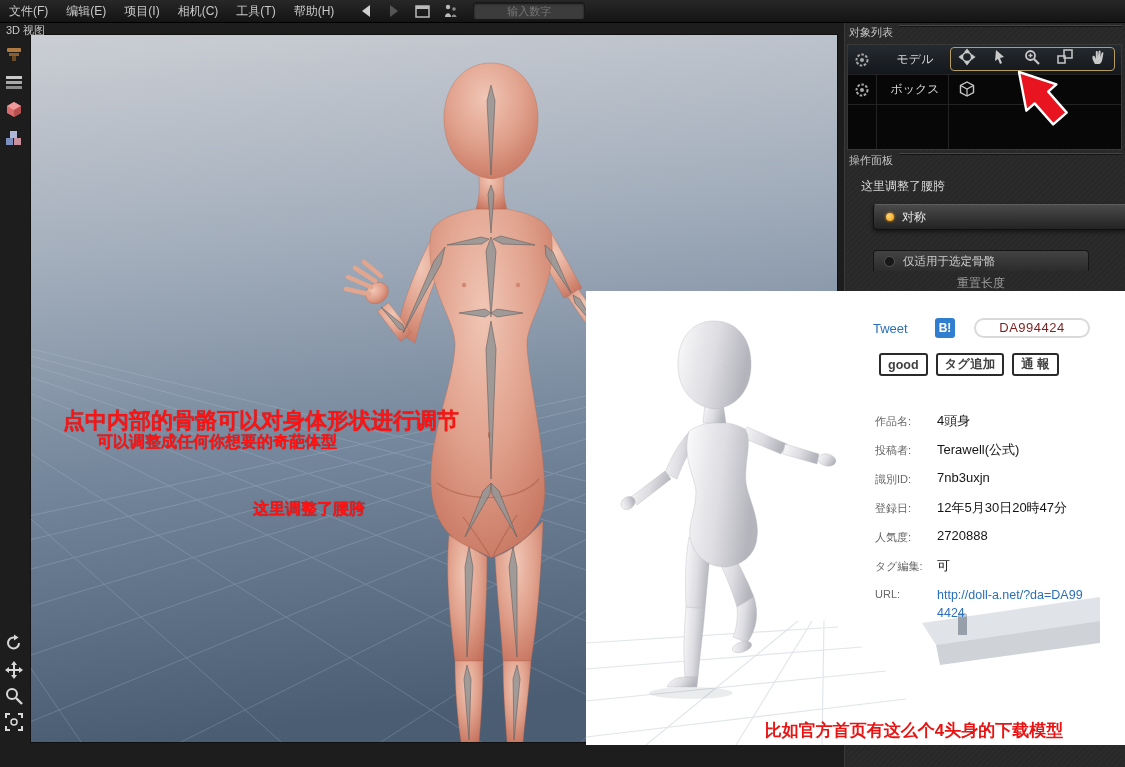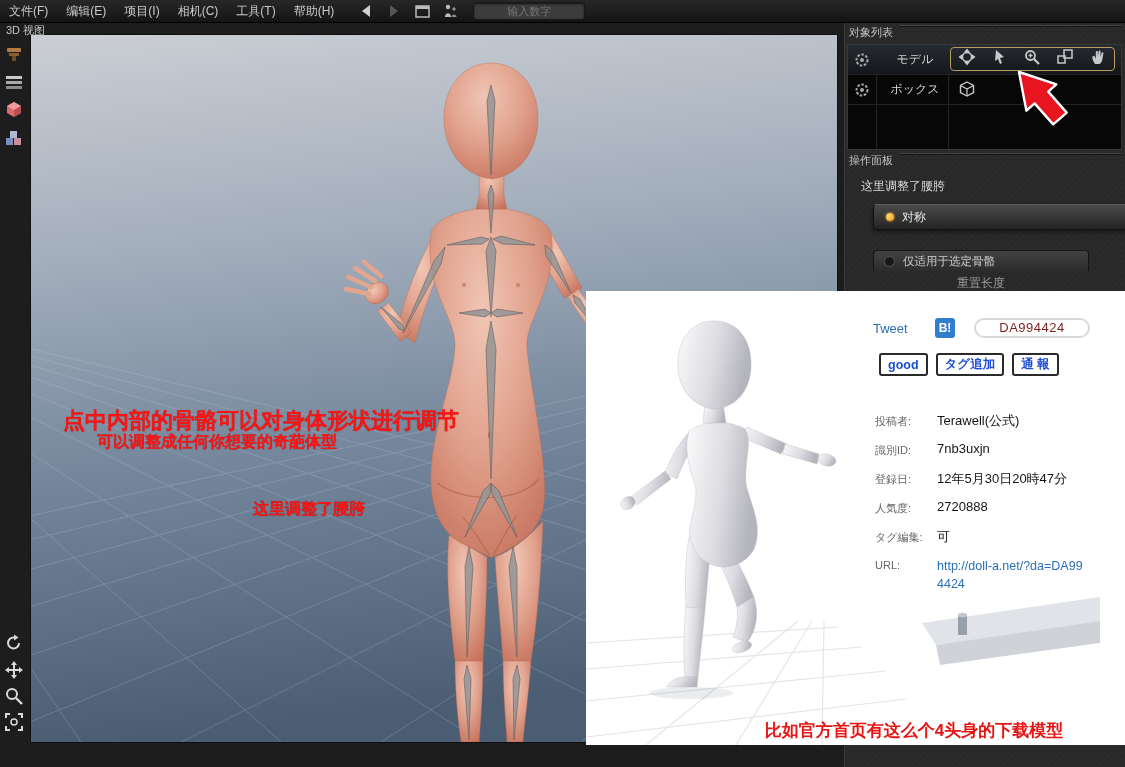--- a/index.html
+++ b/index.html
@@ -71,21 +71,21 @@
   .popup{position:absolute;left:586px;top:291px;width:540px;height:454px;background:#fff;z-index:50;}
   .pp-svg{position:absolute;left:0;top:0;z-index:0;}
   .tweet{position:absolute;left:287px;top:30px;color:#2a6fb8;font-size:13px;z-index:2;cursor:pointer;}
   .hatena{position:absolute;left:349px;top:27px;width:20px;height:20px;background:#2f7ed0;color:#fff;
           font-weight:bold;font-size:12px;line-height:20px;text-align:center;border-radius:3px;z-index:2;}
   .id-pill{position:absolute;left:388px;top:27px;width:112px;height:16px;border:2px solid #d9d9d9;
            border-radius:10px;color:#7f1d1d;font-size:13px;line-height:16px;text-align:center;
            letter-spacing:.5px;z-index:2;}
   .btn-row{position:absolute;left:293px;top:62px;display:flex;gap:8px;z-index:2;}
   .pbtn{border:2px solid #2a2a2a;border-radius:3px;background:#fff;font-weight:bold;font-size:12.5px;
-        padding:1px 7px;color:#1d4ed8;font-family:"Liberation Sans",sans-serif;}
+        padding:1px 7px;color:#404040;font-family:"Liberation Sans",sans-serif;}
   .fields{position:absolute;left:289px;top:120px;width:219px;z-index:2;}
   .frow{display:flex;margin-bottom:9px;min-height:20px;}
   .flabel{width:62px;color:#666;font-size:11px;padding-top:3px;flex:none;}
   .fvalue{color:#151515;font-size:13px;padding-top:1px;}
   .fvalue.url{color:#2a6fb8;font-size:12.5px;width:152px;line-height:1.45;word-break:break-all;}
   .pp-anno{position:absolute;left:150px;top:428px;width:356px;text-align:center;color:#e81414;
            font-weight:bold;font-size:17px;z-index:2;white-space:nowrap;}
 </style>
 </head>
 <body>
@@ -423,20 +423,24 @@
     <span class="id-pill">DA994424</span>
 
     <div class="btn-row">
       <button class="pbtn">good</button>
       <button class="pbtn">タグ追加</button>
       <button class="pbtn">通 報</button>
     </div>
 
     <div class="fields">
       <div class="frow">
+          <span class="flabel">作品名:</span>
+          <span class="fvalue">4頭身</span>
+        </div>
+      <div class="frow">
           <span class="flabel">投稿者:</span>
           <span class="fvalue">Terawell(公式)</span>
         </div>
       <div class="frow">
           <span class="flabel">識別ID:</span>
           <span class="fvalue">7nb3uxjn</span>
         </div>
       <div class="frow">
           <span class="flabel">登録日:</span>
           <span class="fvalue">12年5月30日20時47分</span>

